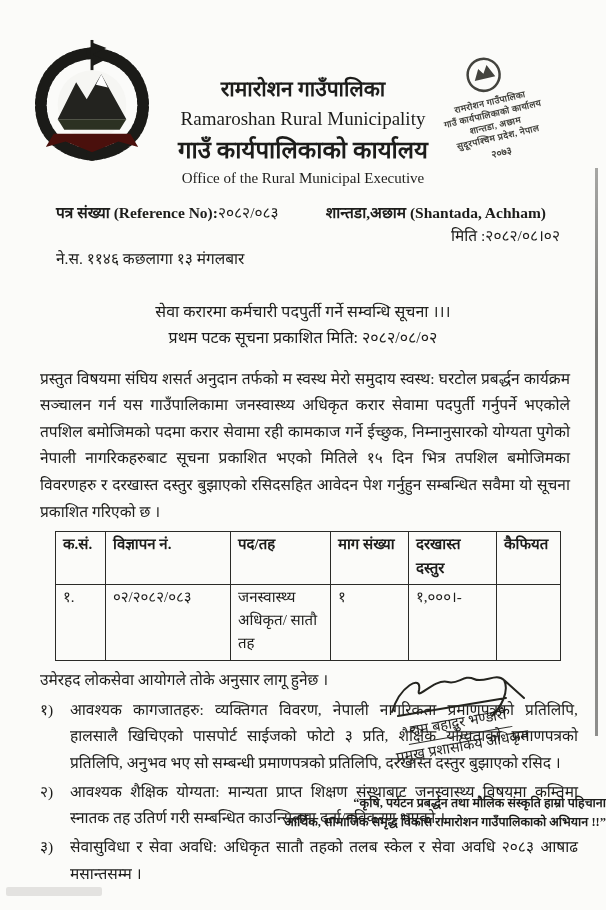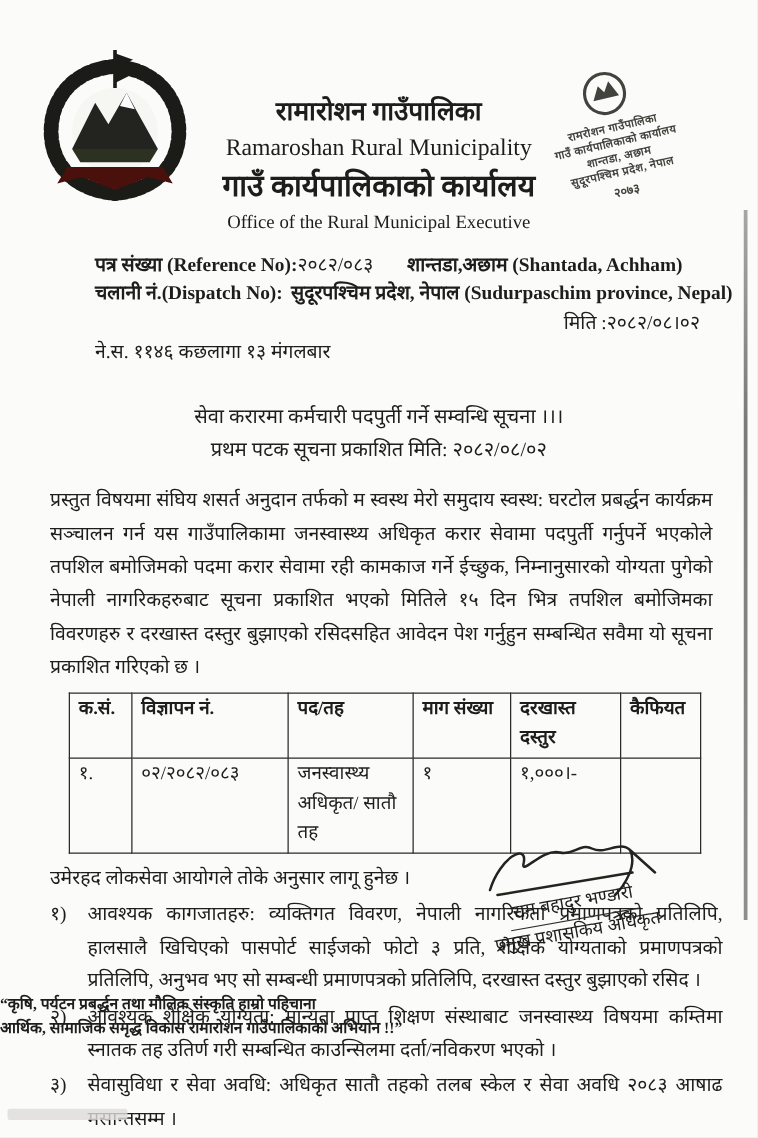--- a/index.html
+++ b/index.html
@@ -18,21 +18,21 @@
   
   .stamp {
     position:absolute; top:54px; right:26px; width:178px;
     transform:rotate(-13deg); transform-origin:center;
     color:#34342f; text-align:center; opacity:.92;
   }
   .stamp-emblem { width:40px; height:40px; margin:0 auto 2px auto; display:block; }
   .stamp-line { font-size:9px; font-weight:bold; letter-spacing:.4px; line-height:1.35; white-space:nowrap; }
   .stamp-year { font-size:10px; font-weight:bold; margin-top:1px; }
   
-  .meta { margin:14px 20px 0 76px; font-size:15.5px; }
+  .meta { margin:14px 20px 0 56px; font-size:15.5px; }
   .meta-row { display:flex; justify-content:space-between; line-height:1.45; }
   .meta-right-sm { margin-right:40px; }
   .right-align1 { text-align:right; padding-right:26px; line-height:1.5; }
   .right-align2 { padding-right:18px; line-height:1.5; }
   .np-bold { font-weight:bold; }
   
   .subject { text-align:center; margin-top:28px; font-size:16px; line-height:1.65; }
   
   .body-par { margin:14px 36px 0 40px; font-size:15.5px; line-height:1.72; text-align:justify; }
   
@@ -48,21 +48,21 @@
   .note-list { margin:7px 28px 0 40px; }
   .note-item { display:flex; font-size:15.5px; line-height:1.72; text-align:justify; margin-top:2px; }
   .note-num { width:30px; flex:0 0 30px; }
   .note-text { flex:1; }
   
   .signature { position:absolute; top:668px; right:38px; width:215px; text-align:center; }
   .sig-scribble { display:block; margin:0 auto; }
   .sig-text { transform:rotate(-10deg); font-size:14.5px; line-height:1.5; margin-top:-8px; }
   .sig-name { border-bottom:1.5px solid #2b2b28; display:inline-block; padding:0 4px 1px 4px; }
   
-  .footer { position:absolute; top:794px; left:0; width:100%; text-align:left; }
+  .footer { position:absolute; top:794px; left:0; width:100%; text-align:right; }
   .slogan { font-size:12.5px; font-weight:bold; line-height:1.55; }
   .contact { font-size:11.5px; font-weight:bold; text-decoration:underline; margin-top:3px;
              font-family:"Liberation Sans","DejaVu Sans",sans-serif; }
   
   .edge-line { position:absolute; right:8px; top:168px; width:3px; height:568px;
                background:linear-gradient(#8a8a88,#4f4f4d 30%,#6a6a68); opacity:.75; }
   .corner-smudge { position:absolute; left:6px; bottom:14px; width:96px; height:9px;
                    background:#dedddb; border-radius:2px; opacity:.8; filter:blur(.6px); }
 </style>
 </head>
@@ -100,24 +100,20 @@
     <div class="np-title1">रामारोशन गाउँपालिका</div>
     <div class="en-title1">Ramaroshan Rural Municipality</div>
     <div class="np-title2">गाउँ कार्यपालिकाको कार्यालय</div>
     <div class="en-title2">Office of the Rural Municipal Executive</div>
   </div>
 
   <div class="meta">
     <div class="meta-row">
       <span><span class="np-bold">पत्र संख्या (Reference No):</span><span>२०८२/०८३</span></span>
       <span class="np-bold meta-right-sm">शान्तडा,अछाम (Shantada, Achham)</span>
-    </div>
-    <div class="meta-row">
-      <span class="np-bold">चलानी नं.(Dispatch No):</span>
-      <span class="np-bold">सुदूरपश्चिम प्रदेश, नेपाल (Sudurpaschim province, Nepal)</span>
     </div>
     <div class="right-align1">मिति :२०८२/०८।०२</div>
     <div class="right-align2">ने.स. ११४६ कछलागा १३ मंगलबार</div>
   </div>
 
   <div class="subject">
     <div>सेवा करारमा कर्मचारी पदपुर्ती गर्ने सम्वन्धि सूचना ।।।</div>
     <div>प्रथम पटक सूचना प्रकाशित मिति: २०८२/०८/०२</div>
   </div>
 

